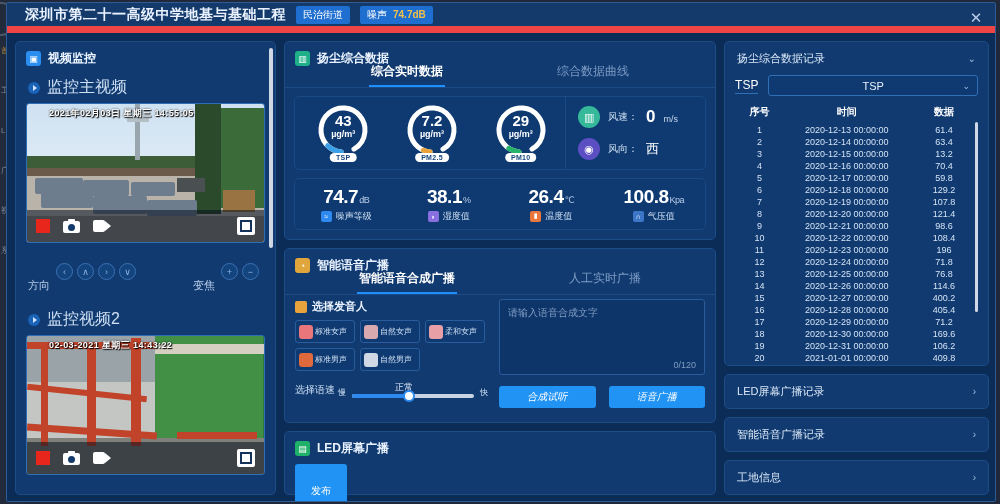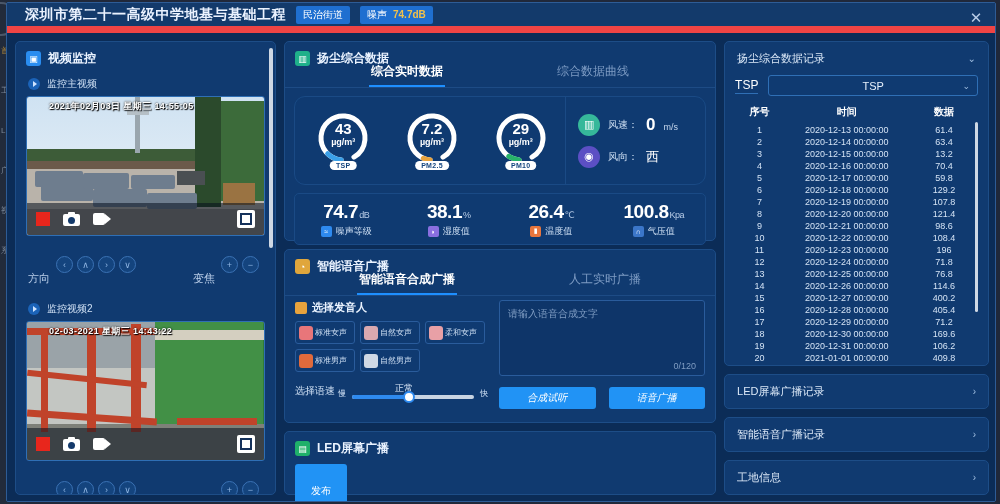--- a/index.html
+++ b/index.html
@@ -45,21 +45,21 @@
     align-items:center;justify-content:center;font-size:9px;color:#fff;}
   .card-title .ct-text{font-size:12px;font-weight:bold;color:#eaf3ff;}
 
   
   .col-video{width:262px;height:454px;position:relative;overflow:hidden;}
   .vid-sub{display:flex;align-items:center;gap:7px;padding:6px 12px 5px 12px;}
   .vid-dot{width:12px;height:12px;border-radius:50%;background:#1b63b8;
     display:flex;align-items:center;justify-content:center;}
   .vid-dot::after{content:"";border-left:4px solid #cfe4ff;border-top:3px solid transparent;
     border-bottom:3px solid transparent;margin-left:1px;}
-  .vid-sub-text{font-size:10px;color:#cfe0f4;}
+  .vid-sub-text{font-size:16px;color:#cfe0f4;}
   .player{position:relative;margin:0 10px;height:140px;border:1px solid #2f6fb5;
     border-radius:3px;overflow:hidden;}
   .pl-img{position:absolute;inset:0;}
   .ts{position:absolute;top:3px;left:8px;font-size:9px;font-weight:bold;color:#fff;
     text-shadow:0 0 2px #000,1px 1px 1px #000;letter-spacing:.4px;white-space:nowrap;padding-left:14px;}
   .pl-bar{position:absolute;left:0;right:0;bottom:0;height:32px;
     background:rgba(5,15,30,.55);display:flex;align-items:center;gap:13px;padding:0 9px;}
   .btn-stop{width:14px;height:14px;background:#e8261c;}
   .btn-cam{width:17px;height:14px;position:relative;}
   .btn-cam .body{position:absolute;inset:2px 0 0 0;background:#fff;border-radius:2px;}
@@ -85,22 +85,22 @@
 
   
   .col-center{width:434px;display:flex;flex-direction:column;gap:8px;}
   .tabs{display:flex;justify-content:center;gap:110px;position:relative;margin-top:-12px;}
   .tab{font-size:12px;padding:4px 2px 7px 2px;color:#7e9cc4;cursor:pointer;position:relative;}
   .tab.active{color:#ffffff;font-weight:bold;}
   .tab.active::after{content:"";position:absolute;left:0;right:0;bottom:0;height:2px;background:#1e8fff;}
   .divider{height:1px;background:#1d4b85;margin:0 0 0 0;}
 
   .dust-inner{margin:8px 9px 9px 9px;}
-  .gauge-box{border:1px solid #1a4a85;border-radius:11px;display:flex;align-items:center;
-    height:89px;background:#0f3a71;}
+  .gauge-box{border:1px solid #1a4a85;border-radius:5px;display:flex;align-items:center;
+    height:74px;background:#0f3a71;}
   .gauges{display:flex;flex:1;justify-content:space-around;align-items:center;padding-left:4px;}
   .gauge{position:relative;width:56px;height:62px;}
   .gauge svg{position:absolute;left:0;top:0;}
   .g-val{position:absolute;left:0;right:0;top:12px;text-align:center;font-size:15px;
     font-weight:bold;color:#fff;line-height:14px;}
   .g-unit{position:absolute;left:0;right:0;top:27px;text-align:center;font-size:9px;
     font-weight:bold;color:#fff;}
   .g-chip{position:absolute;left:50%;transform:translateX(-50%);bottom:2px;background:#fff;
     color:#14457f;font-size:7px;font-weight:bold;border-radius:7px;padding:1px 6px;letter-spacing:.3px;}
   .wind-box{width:140px;border-left:1px solid #1a4a85;height:100%;display:flex;

